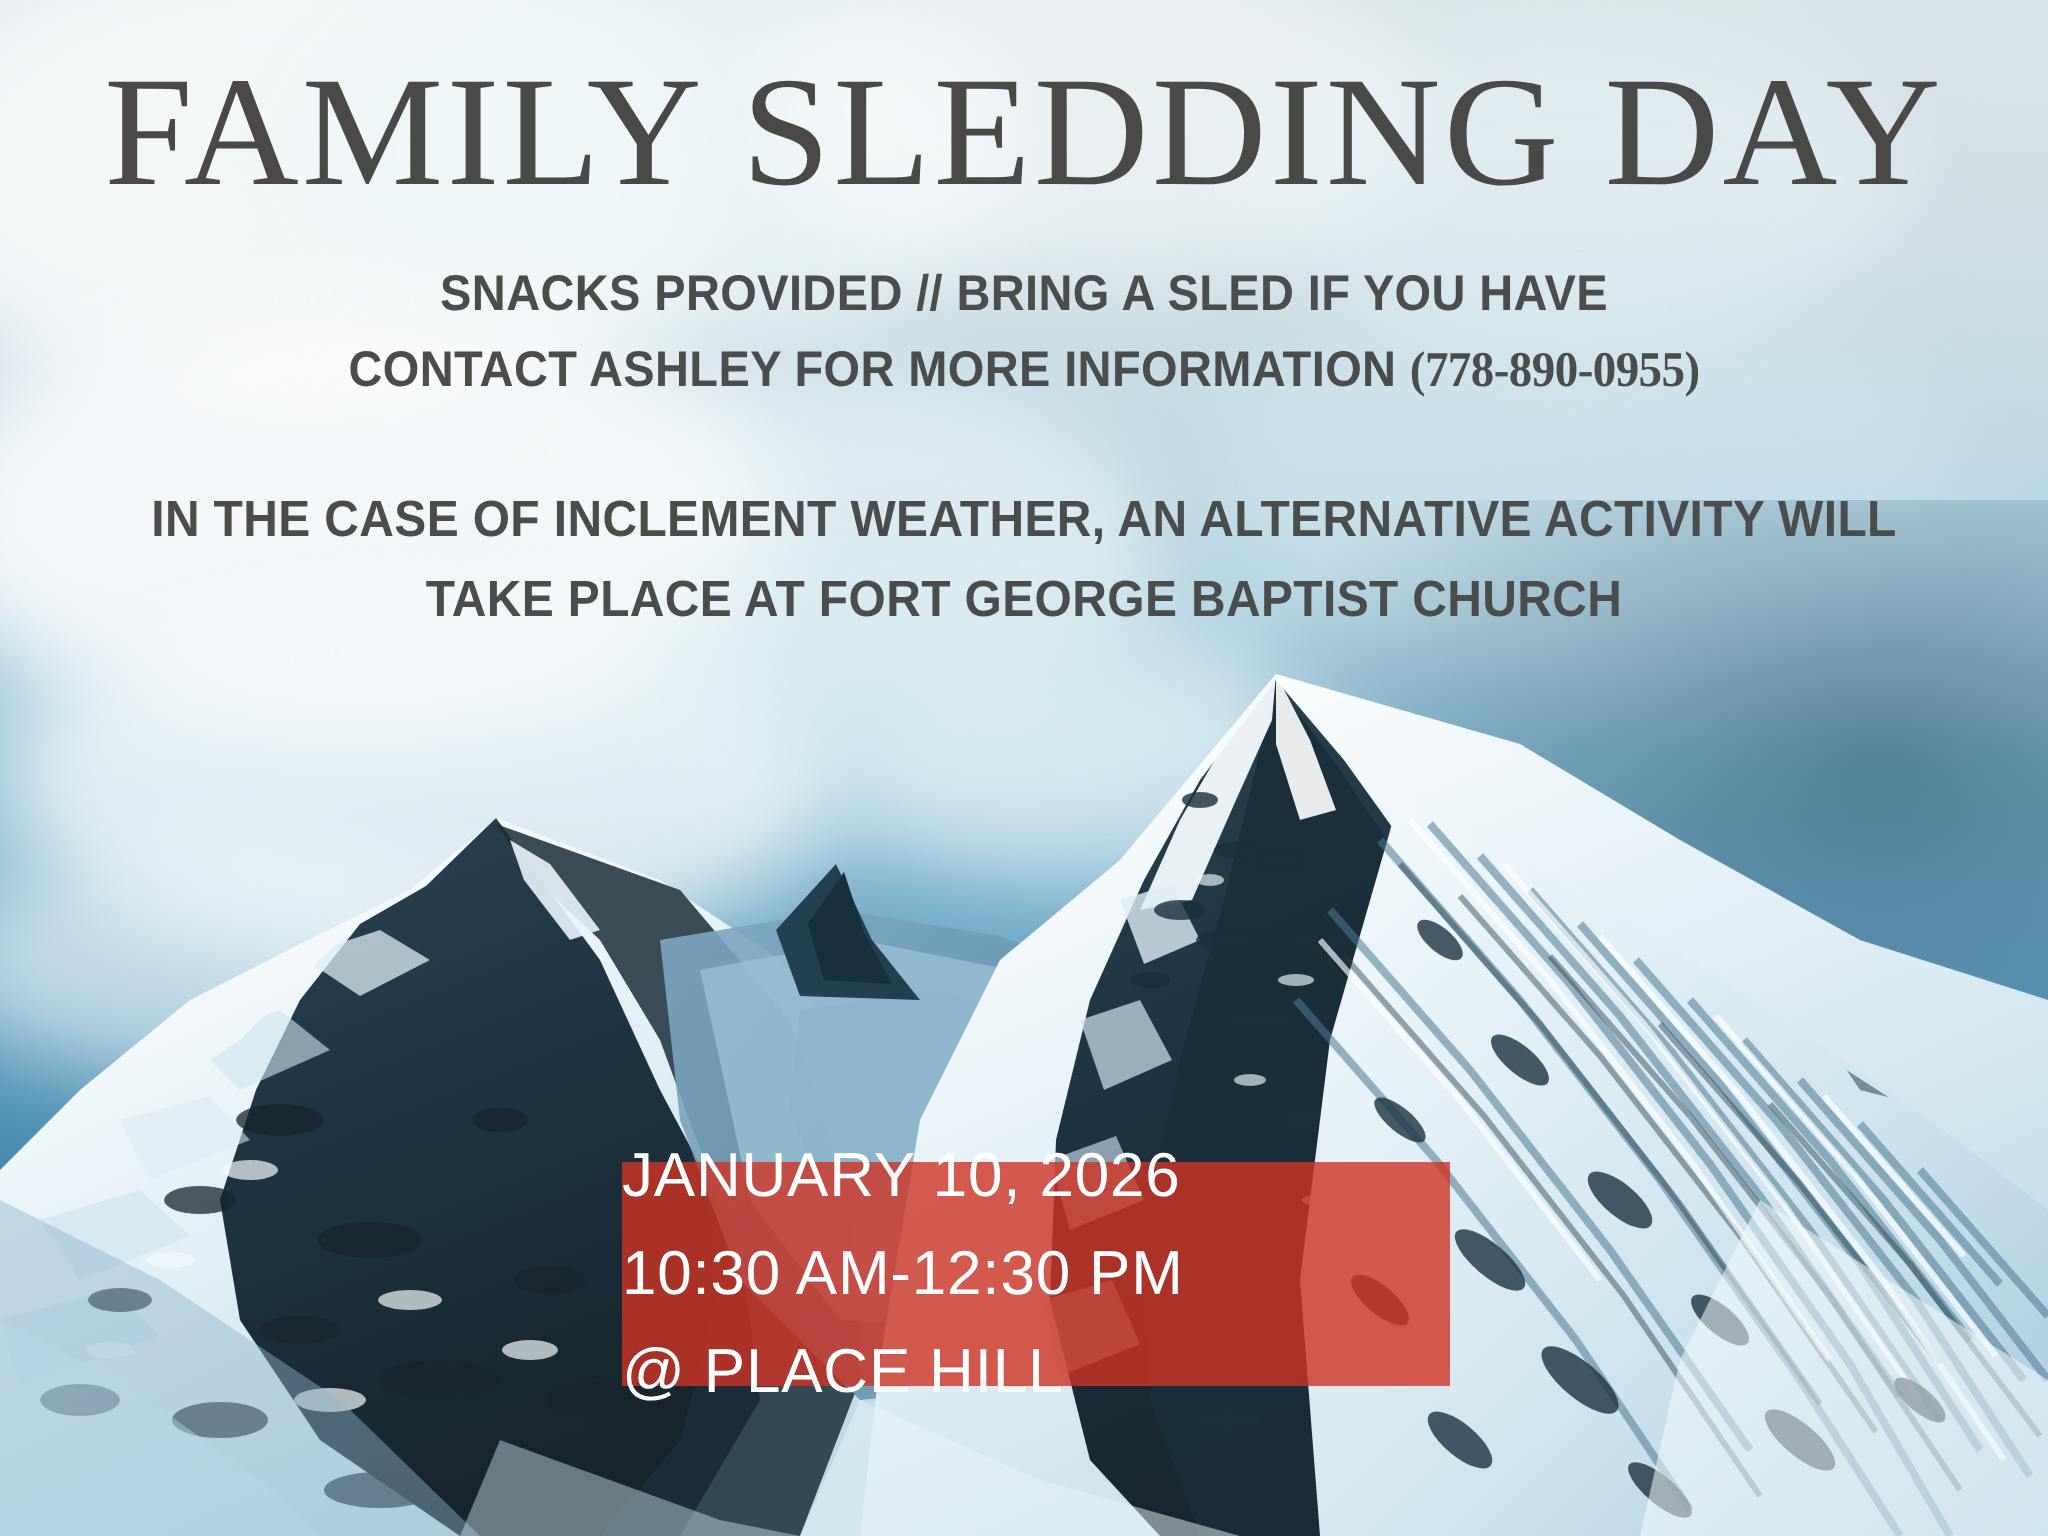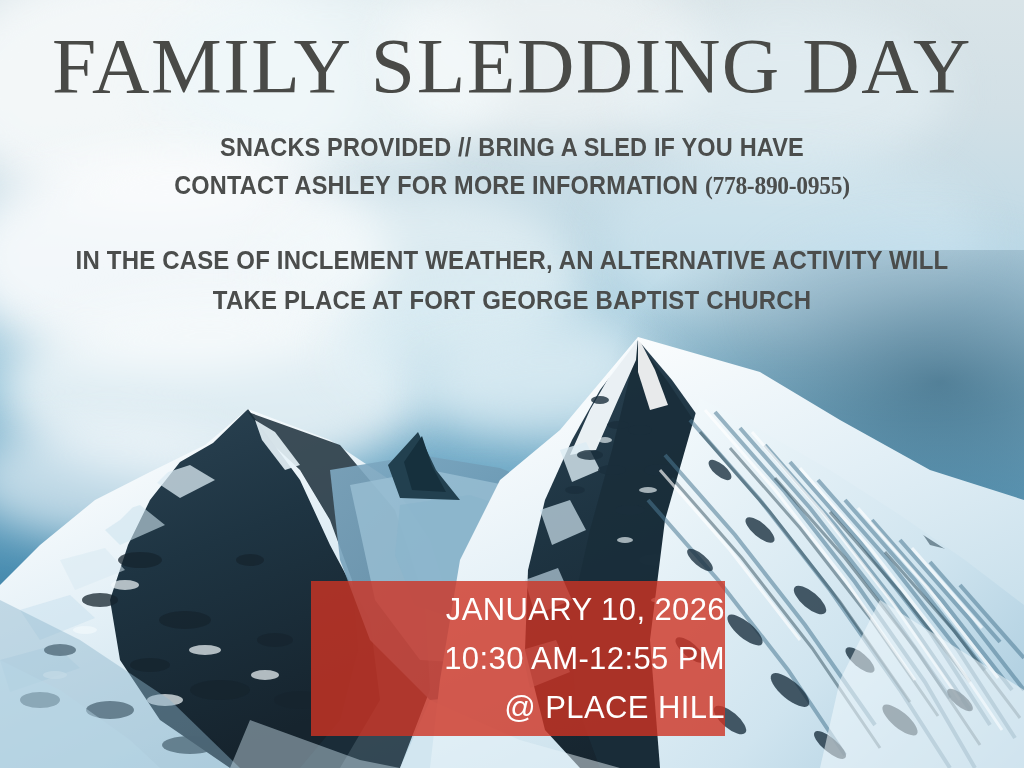--- a/index.html
+++ b/index.html
@@ -90,25 +90,25 @@
   .subblock-a { top: 128px; }
   .subblock-b { top: 240px; font-size: 25.5px; line-height: 40px; }
   .phone { font-family: "Liberation Serif", "DejaVu Serif", serif; font-weight: 700; letter-spacing: -.3px; }
 
   
   .redbox {
     position: absolute;
     left: 311px;
     top: 581px;
     width: 414px;
-    height: 155px;
+    height: 112px;
     background: rgba(206, 51, 35, 0.80);
     display: flex;
     flex-direction: column;
-    align-items: flex-end;
+    align-items: flex-start;
     justify-content: center;
     gap: 3px;
   }
   .redbox .line {
     color: #ffffff;
     font-family: "Liberation Sans", sans-serif;
     font-weight: 400;
     font-size: 31px;
     line-height: 46px;
     letter-spacing: .4px;
@@ -330,17 +330,17 @@
     </div>
   </div>
 
   <div class="subblock subblock-b">
     <div>IN THE CASE OF INCLEMENT WEATHER, AN ALTERNATIVE ACTIVITY WILL</div>
     <div>TAKE PLACE AT FORT GEORGE BAPTIST CHURCH</div>
   </div>
 
   <div class="redbox">
     <div class="line">JANUARY 10, 2026</div>
-    <div class="line">10:30 AM-12:55 PM</div>
+    <div class="line">10:30 AM-12:30 PM</div>
     <div class="line">@ PLACE HILL</div>
   </div>
 
 </div>
 
 </body></html>

